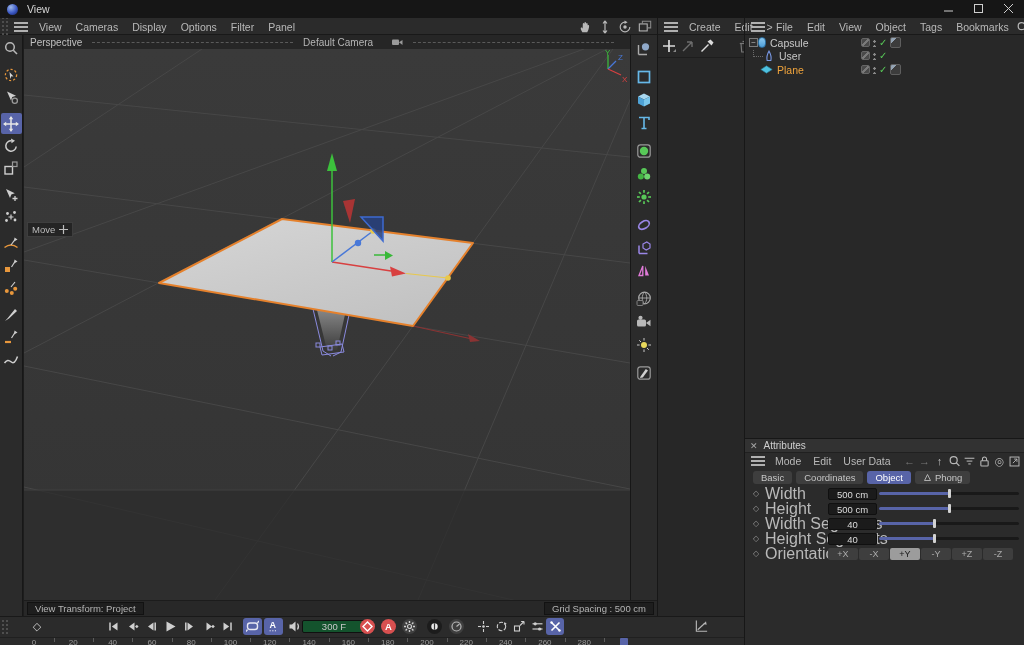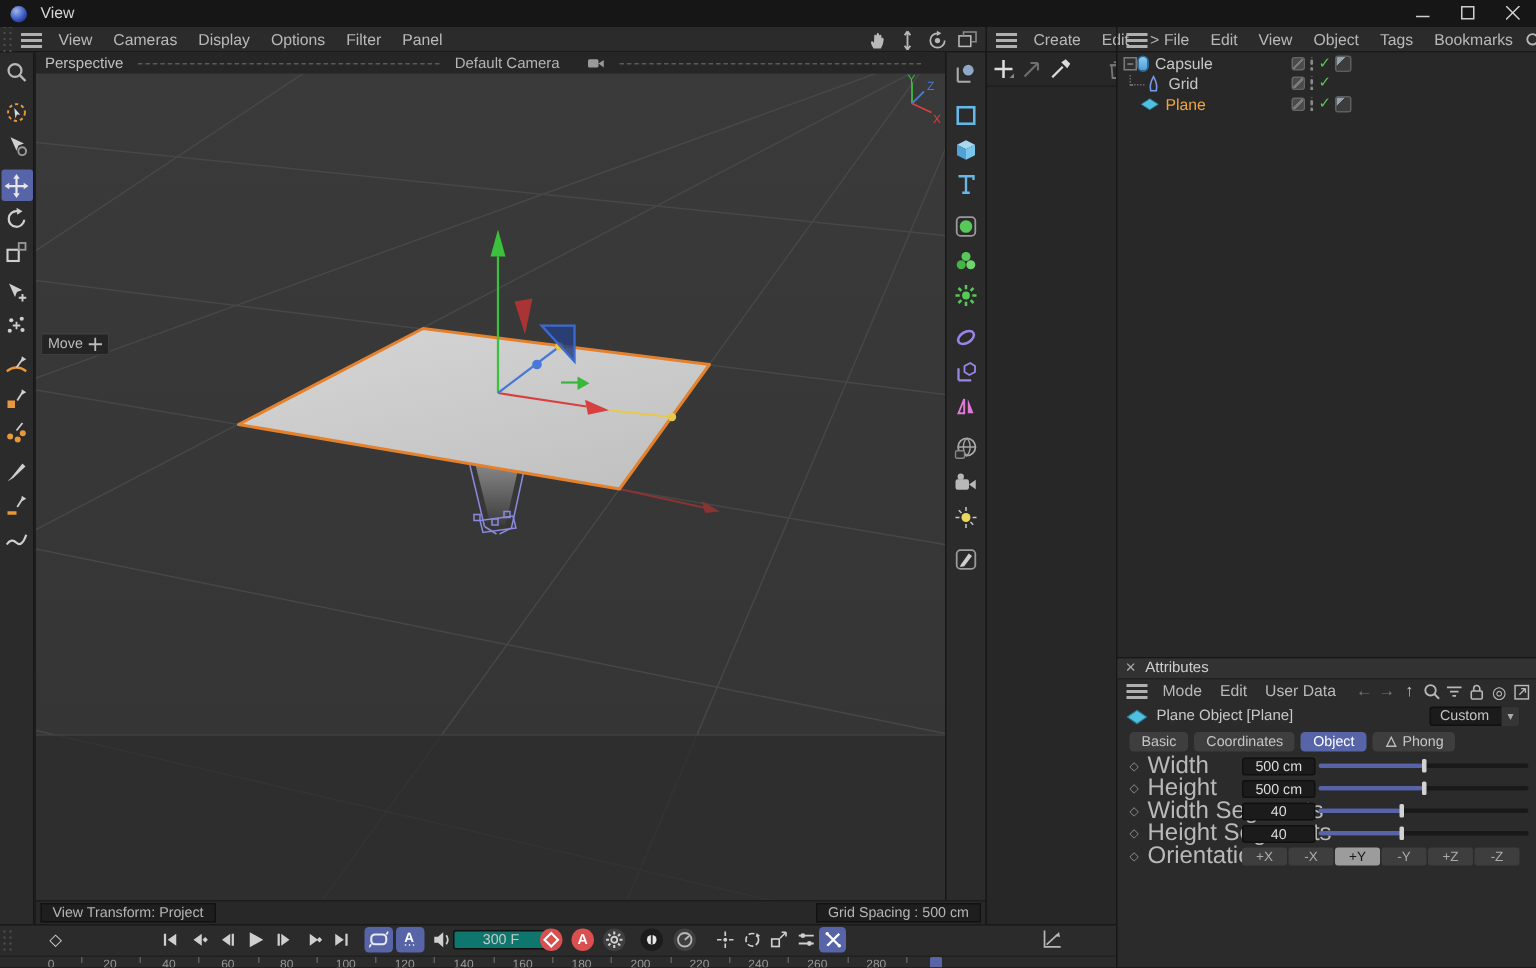--- a/index.html
+++ b/index.html
@@ -94,21 +94,21 @@
   .slider .handle { position:absolute; top:-3px; width:3px; height:9px; background:#d2d2d2; border-radius:1px; }
   #orient-btns { position:absolute; left:83px; top:1.5px; display:flex; gap:1px; }
   .orient-btn { width:30px; height:12px; background:#3e3e3e; border-radius:2px; color:#ababab; font-size:9px; display:flex; align-items:center; justify-content:center; }
   .orient-btn.active { background:#9c9c9c; color:#161616; }
 
   
   #timeline { position:absolute; left:0; top:616px; width:744px; height:29px; background:#2b2b2b; border-top:1px solid #191919; }
   #tl-toolbar { position:relative; height:20px; }
   .tl-item { position:absolute; top:1px; height:17px; display:flex; align-items:center; justify-content:center; border-radius:3px; }
   .tl-item.toggled { background:#5864a8; }
-  #frame-field { position:absolute; left:302px; top:3px; width:64px; height:13px; background:#0f766e; border:1px solid #101010; border-radius:2px; color:#c9c9c9; font-size:9.5px; text-align:center; line-height:12px; }
+  #frame-field { position:absolute; left:302px; top:3px; width:64px; height:13px; background:#14532d; border:1px solid #101010; border-radius:2px; color:#c9c9c9; font-size:9.5px; text-align:center; line-height:12px; }
   .rec-circle { position:absolute; top:2px; width:15px; height:15px; border-radius:50%; display:flex; align-items:center; justify-content:center; color:#fff; font-size:9px; }
   #tl-ruler { position:relative; height:9px; border-top:1px solid #202020; background:#2b2b2b; }
   .ruler-num { position:absolute; top:1px; transform:translateX(-50%); font-size:8px; color:#9a9a9a; line-height:8px; }
   .ruler-tick { position:absolute; top:0; width:1px; height:4px; background:#5c5c5c; }
   #playhead { position:absolute; top:0; width:8px; height:9px; background:#5864a8; border-radius:1px; }
   .tl-grip { position:absolute; left:1px; top:2px; width:8px; height:16px; background-image:radial-gradient(#4f4f4f 1px, transparent 1px); background-size:4px 4px; }
 </style>
 </head>
 <body>
 
@@ -563,21 +563,21 @@
           <span class="tagbox"></span>
         </span>
       </div>
       <div class="om-row">
         <span class="tree-branch"></span>
         <span class="obj-icon">
           <svg width="12" height="12" viewBox="0 0 16 16">
             <path d="M8 1.5 C10 5 11.5 10 10.5 14 H5.5 C4.5 10 6 5 8 1.5 z" fill="none" stroke="#7a9ae8" stroke-width="1.4"></path>
           </svg>
         </span>
-        <span class="om-name">Grid</span>
+        <span class="om-name">User</span>
         <span class="om-right">
           <span class="layerbox"></span>
           <span class="dots2"></span>
           <span class="om-check">✓</span>
         </span>
       </div>
       <div class="om-row">
         <span style="width: 15px; flex: 0 0 auto;"></span>
         <span class="obj-icon">
           <svg width="13" height="13" viewBox="0 0 16 16">
@@ -638,28 +638,20 @@
           <span class="mini-icon">
             <span style="color:#b8b8b8;font-size:11px;">◎</span>
           </span>
           <span class="mini-icon">
             <svg width="13" height="13" viewBox="0 0 16 16">
               <rect x="2.5" y="2.5" width="11" height="11" fill="none" stroke="#b8b8b8" stroke-width="1.2"></rect>
               <path d="M6 10 L11 5 M11 5 H7.5 M11 5 V8.5" stroke="#b8b8b8" stroke-width="1.1" fill="none"></path>
             </svg>
           </span>
         </div>
-    </div>
-    <div id="attr-objrow">
-      <svg width="14" height="10">
-          <polygon points="7,0.5 13.5,5 7,9.5 0.5,5" fill="#4ec1e0" stroke="#2a7a96" stroke-width="0.7"></polygon>
-        </svg>
-      <span id="attr-objlabel">Plane Object [Plane]</span>
-      <div id="attr-preset">Custom</div>
-      <div id="attr-preset-arrow">▾</div>
     </div>
     <div id="attr-tabs">
         <div class="attr-tab">
           <span>Basic</span>
         </div>
         <div class="attr-tab">
           <span>Coordinates</span>
         </div>
         <div class="attr-tab active">
           <span>Object</span>

